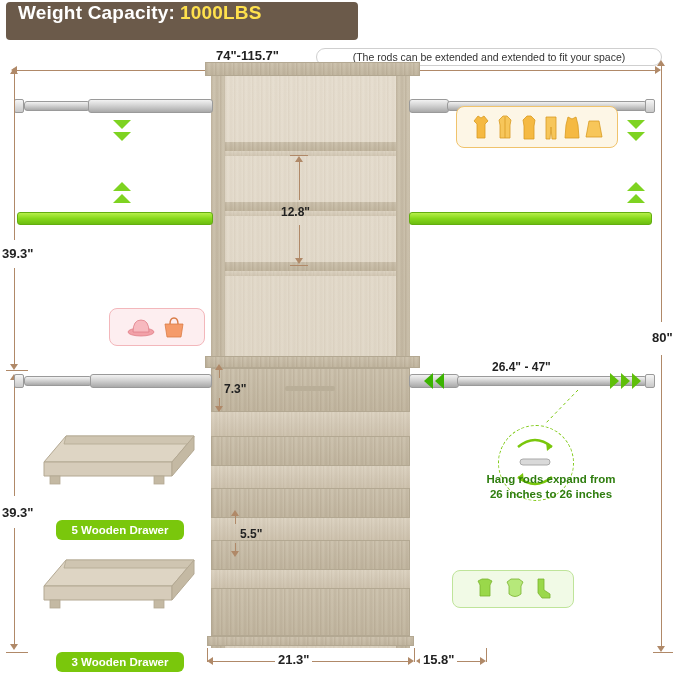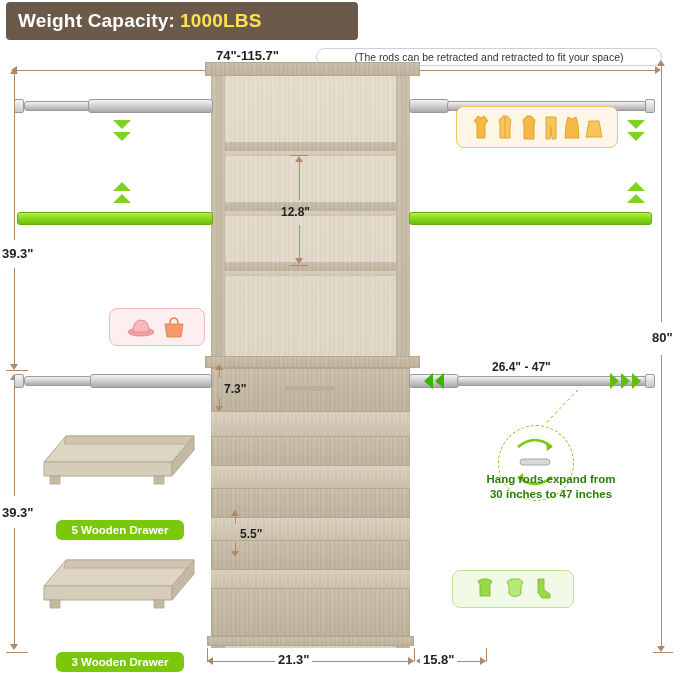--- a/index.html
+++ b/index.html
@@ -14,21 +14,21 @@
   .abs{position:absolute;}
 
   
   #banner{
     left:6px;top:2px;width:352px;height:38px;
     background:#6b5a4a;
     border-radius:4px;
   }
   #banner-inner{
     left:6px;top:2px;width:352px;height:38px;
-    display:flex;align-items:center;
+    display:flex;
     box-sizing:border-box;
     padding-left:12px;
     font-size:19px;font-weight:bold;color:#ffffff;
     letter-spacing:0.2px;
     white-space:nowrap;
   }
   #banner-inner .cap{color:#ffffff;}
   #banner-inner .val{color:#ffe14d;margin-left:5px;}
 
   
@@ -167,21 +167,21 @@
 </style>
 </head>
 <body>
 
 <div class="abs" id="banner"></div>
 <div class="abs" id="banner-inner">
   <span class="cap">Weight Capacity:</span>
   <span class="val">1000LBS</span>
 </div>
 
-<div class="abs" id="note">(The rods can be retracted and retracted to fit your space)</div>
+<div class="abs" id="note">(The rods can be extended and extended to fit your space)</div>
 
 <div class="abs dim" style="left:216px;top:48px;">74"-115.7"</div>
 <div class="abs hline" style="left:14px;top:70px;width:295px;"></div>
 <div class="abs hline" style="left:418px;top:70px;width:242px;"></div>
 <div class="abs ar-left" style="left:11px;top:66px;"></div>
 <div class="abs ar-right" style="left:655px;top:66px;"></div>
 <div class="abs vline" style="left:14px;top:70px;height:150px;"></div>
 <div class="abs vline" style="left:661px;top:62px;height:8px;"></div>
 
 <div class="abs wood-d" style="left:205px;top:62px;width:215px;height:14px;border:1px solid #b3a892;box-sizing:border-box;"></div>
@@ -363,21 +363,21 @@
 </div>
 
 <div class="abs" style="left:540px;top:390px;width:40px;height:36px;">
   <svg width="40" height="36" viewBox="0 0 40 36">
     <line x1="38" y1="0" x2="5" y2="34" stroke="#7ac70c" stroke-width="1" stroke-dasharray="3,3"></line>
   </svg>
 </div>
 
 <div class="abs callout" style="left:456px;top:472px;width:190px;">
   <div>Hang rods expand from</div>
-  <div>30 inches to 47 inches</div>
+  <div>26 inches to 26 inches</div>
 </div>
 
 <div class="abs icon-box icon-box-green" style="left:452px;top:570px;width:122px;height:38px;">
   <svg width="26" height="26" viewBox="0 0 26 26">
     <path d="M6 5 L10 3 L16 3 L20 5 L18 9 L18 20 L8 20 L8 9 Z" fill="#9ad84a" stroke="#7ab32f" stroke-width="0.8"></path>
   </svg>
   <svg width="26" height="26" viewBox="0 0 26 26">
     <path d="M5 6 L9 3 L17 3 L21 6 L19 10 L19 18 Q13 23 7 18 L7 10 Z" fill="#b6e87a" stroke="#7ab32f" stroke-width="0.8"></path>
   </svg>
   <svg width="22" height="26" viewBox="0 0 22 26">

